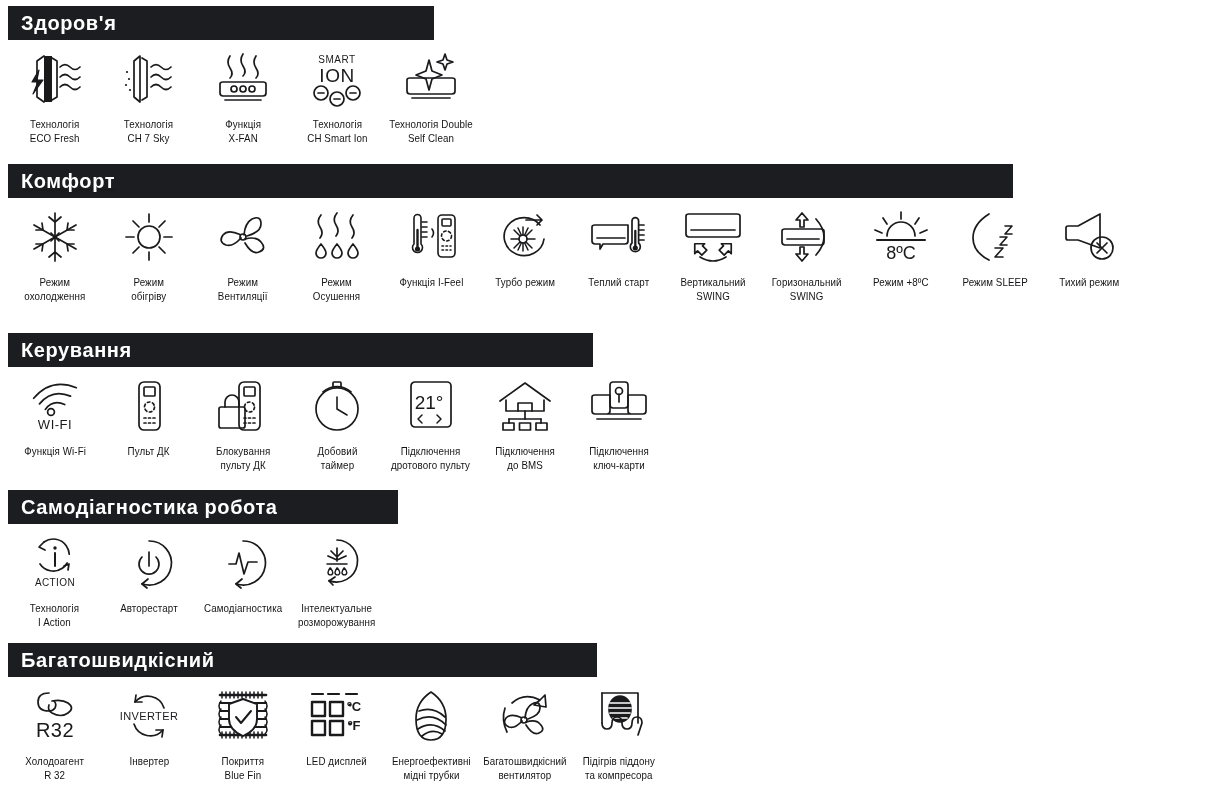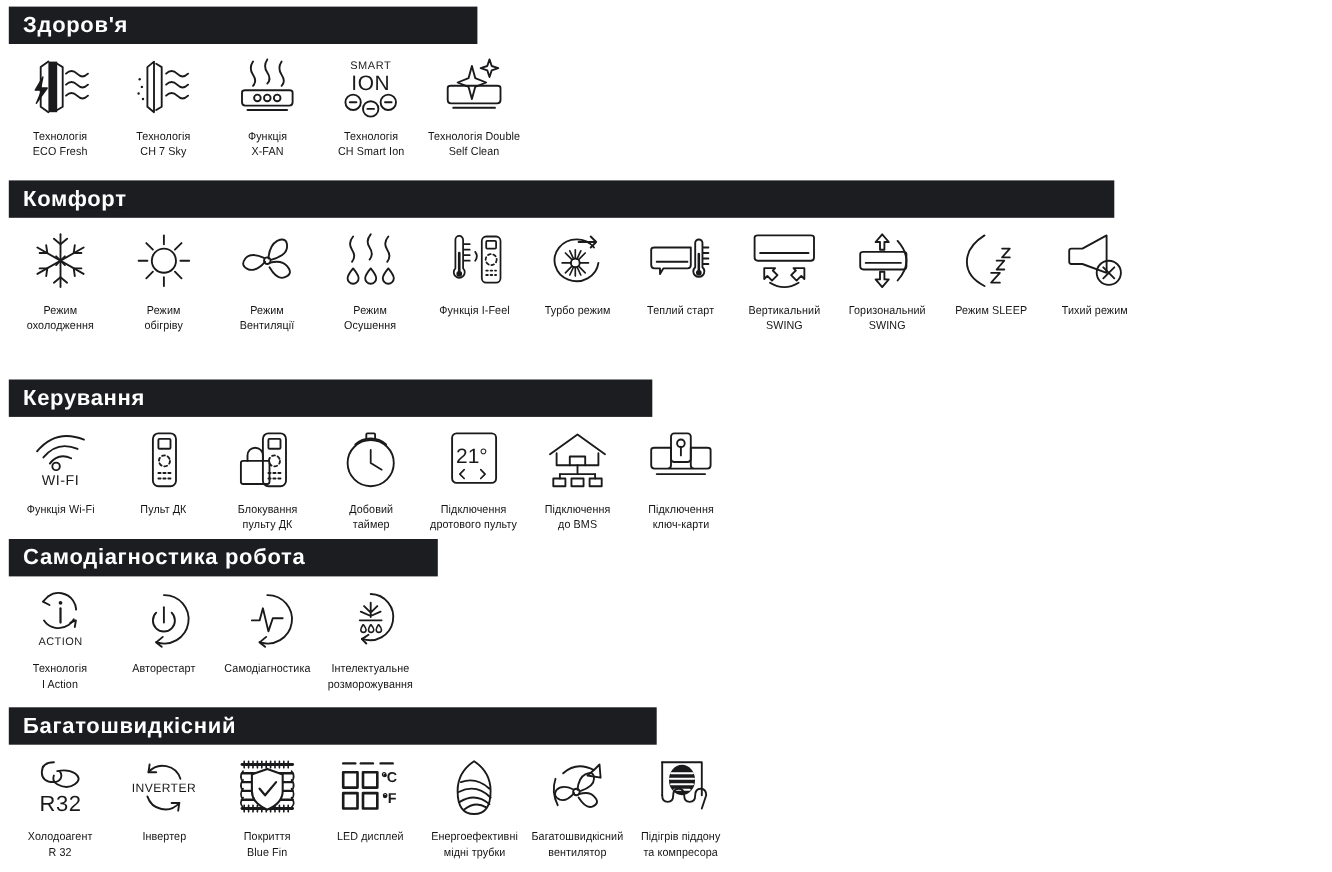--- a/index.html
+++ b/index.html
@@ -57,21 +57,21 @@
     color:#141416;
     letter-spacing:0.1px;
     white-space:pre-line;
     font-family:"Liberation Sans", sans-serif;
     transform:scaleX(0.93);
   }
   .s-health{top:6px;}
   .s-health .bar{width:426px;}
   .s-comfort{top:164px;}
   .s-comfort .bar{width:1005px;text-decoration:underline;}
-  .s-control{top:333px;margin-top:12px;}
+  .s-control{top:333px;}
   .s-control .bar{width:585px;}
   .s-smart{top:490px;}
   .s-smart .bar{width:390px;}
   .s-tech{top:643px;}
   .s-tech .bar{width:589px;}
 </style>
 </head>
 <body>
 
 <div class="sheet">
@@ -315,20 +315,35 @@
             <path d="M28 51 L22 44 L26 44 L26 37 L30 37 L30 44 L34 44 Z"></path>
             <path d="M8 21 q0 -2 3 -2 L47 19 q3 0 3 2 L50 32 q0 3 -3 3 L11 35 q-3 0 -3 -3 Z"></path>
             <path d="M13 29 L45 29"></path>
             <path d="M42 9 q16 18 0 36"></path>
           </svg>
         </div>
         <div class="caption">Горизональний
 SWING</div>
       </div>
 
+      <div class="item">
+        <div class="icon">
+          <svg width="58" height="54" viewBox="0 0 58 54" fill="none" stroke="#1a1a1c" stroke-width="1.7" stroke-linecap="round" stroke-linejoin="round">
+            <path d="M15 26 a14 14 0 0 1 28 0"></path>
+            <path d="M29 2 L29 9"></path>
+            <path d="M11 8 L15 14"></path>
+              <path d="M47 8 L43 14"></path>
+            <path d="M3 20 L10 23"></path>
+              <path d="M55 20 L48 23"></path>
+            <path d="M5 30 L53 30" stroke-width="2"></path>
+            <text x="29" y="49" font-family="Liberation Sans, sans-serif" font-size="18" fill="#1a1a1c" stroke="none" text-anchor="middle">8ºC</text>
+          </svg>
+        </div>
+        <div class="caption">Режим +8ºC</div>
+      </div>
 
       <div class="item">
         <div class="icon">
           <svg width="56" height="54" viewBox="0 0 56 54" fill="none" stroke="#1a1a1c" stroke-width="1.7" stroke-linecap="round" stroke-linejoin="round">
             <path d="M22 4 q-16 10 -16 24 q0 14 16 22"></path>
             <path d="M28 38 L36 38 L28 47 L36 47" stroke-width="1.6"></path>
             <path d="M33 27 L40 27 L33 35 L40 35" stroke-width="1.6"></path>
             <path d="M38 16 L45 16 L38 24 L45 24" stroke-width="1.6"></path>
           </svg>
         </div>

